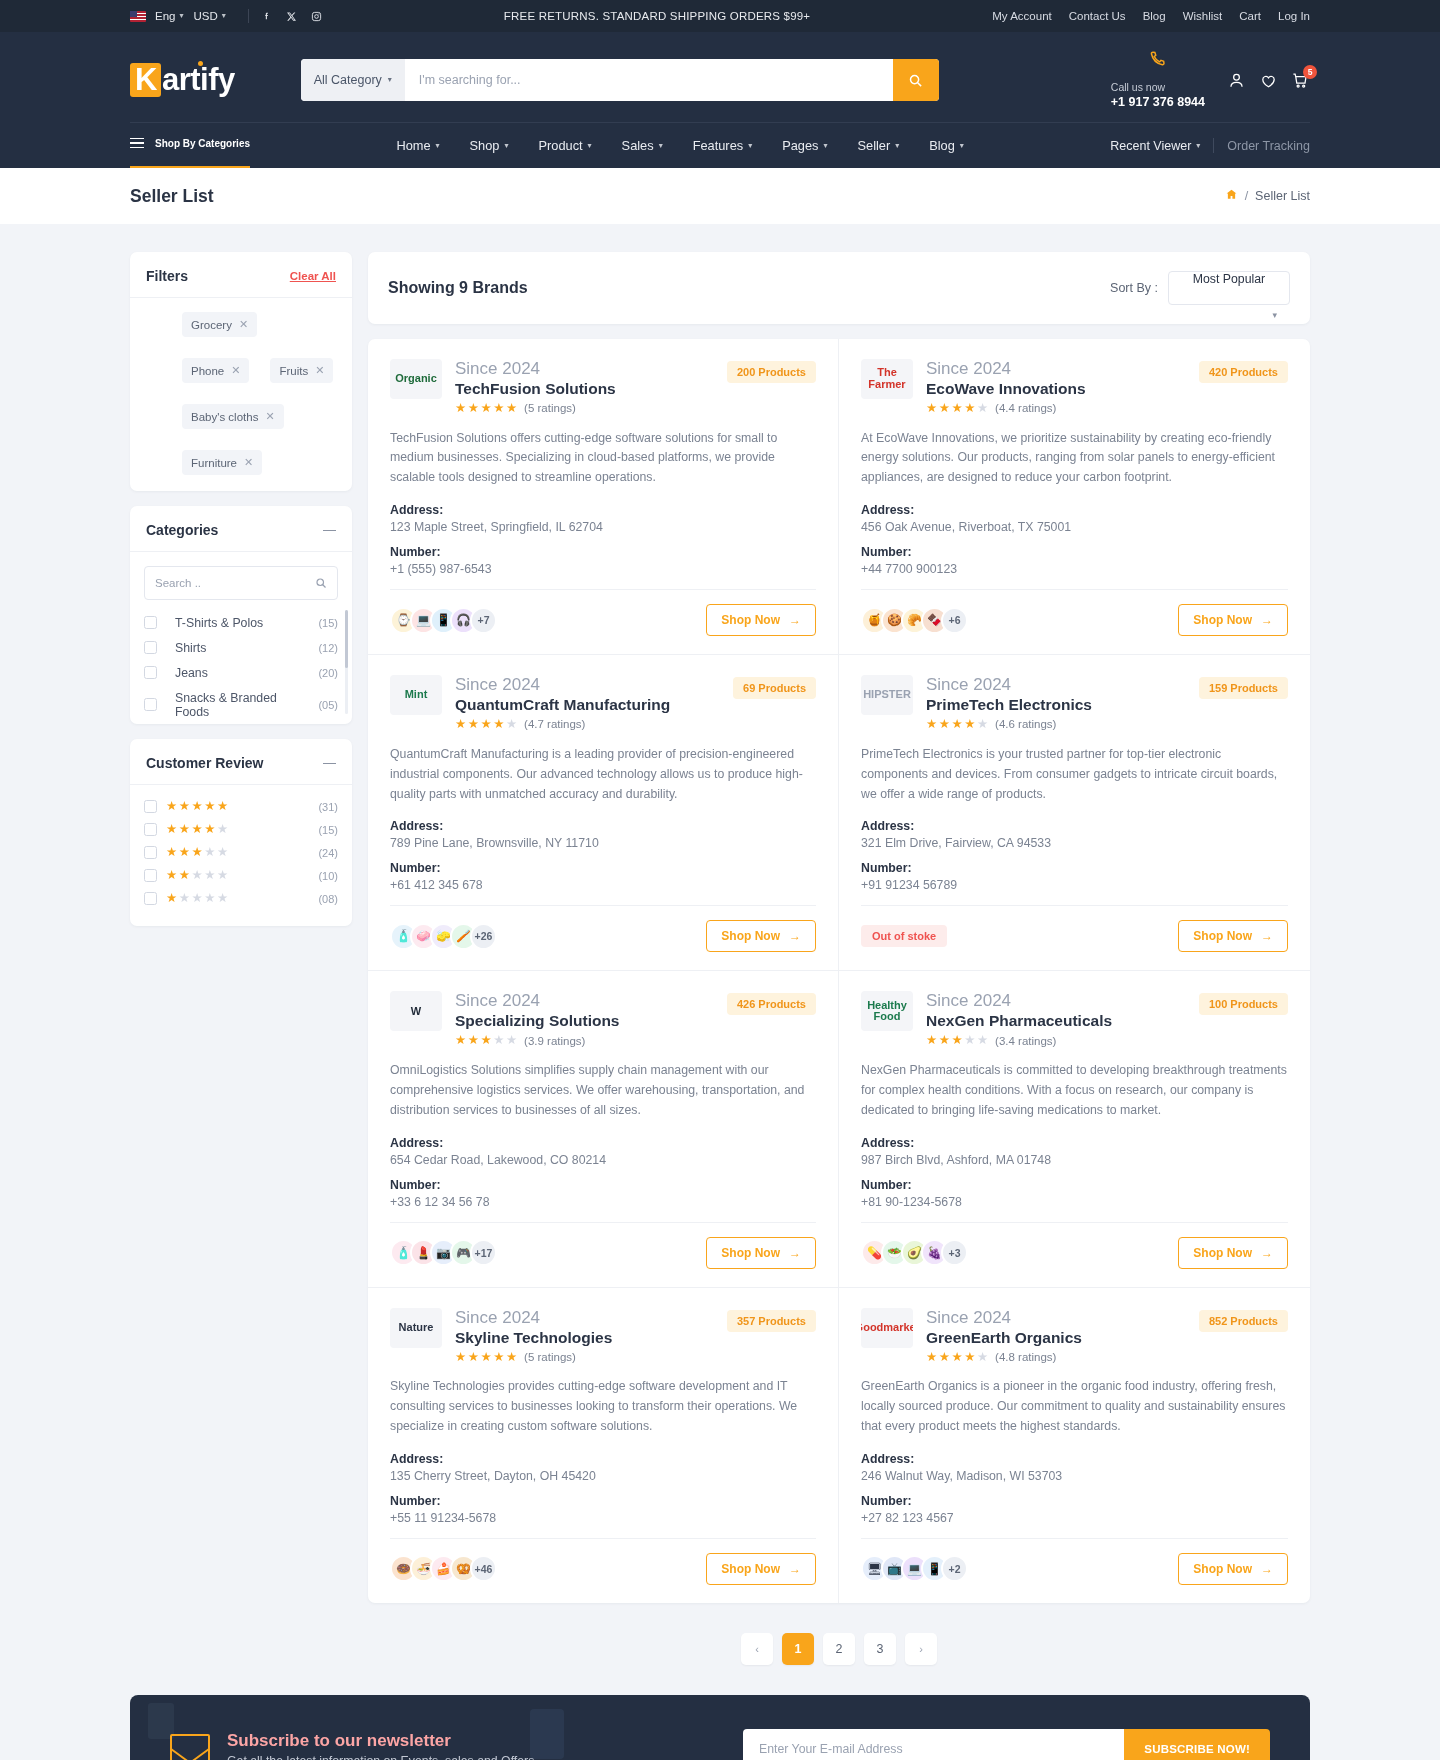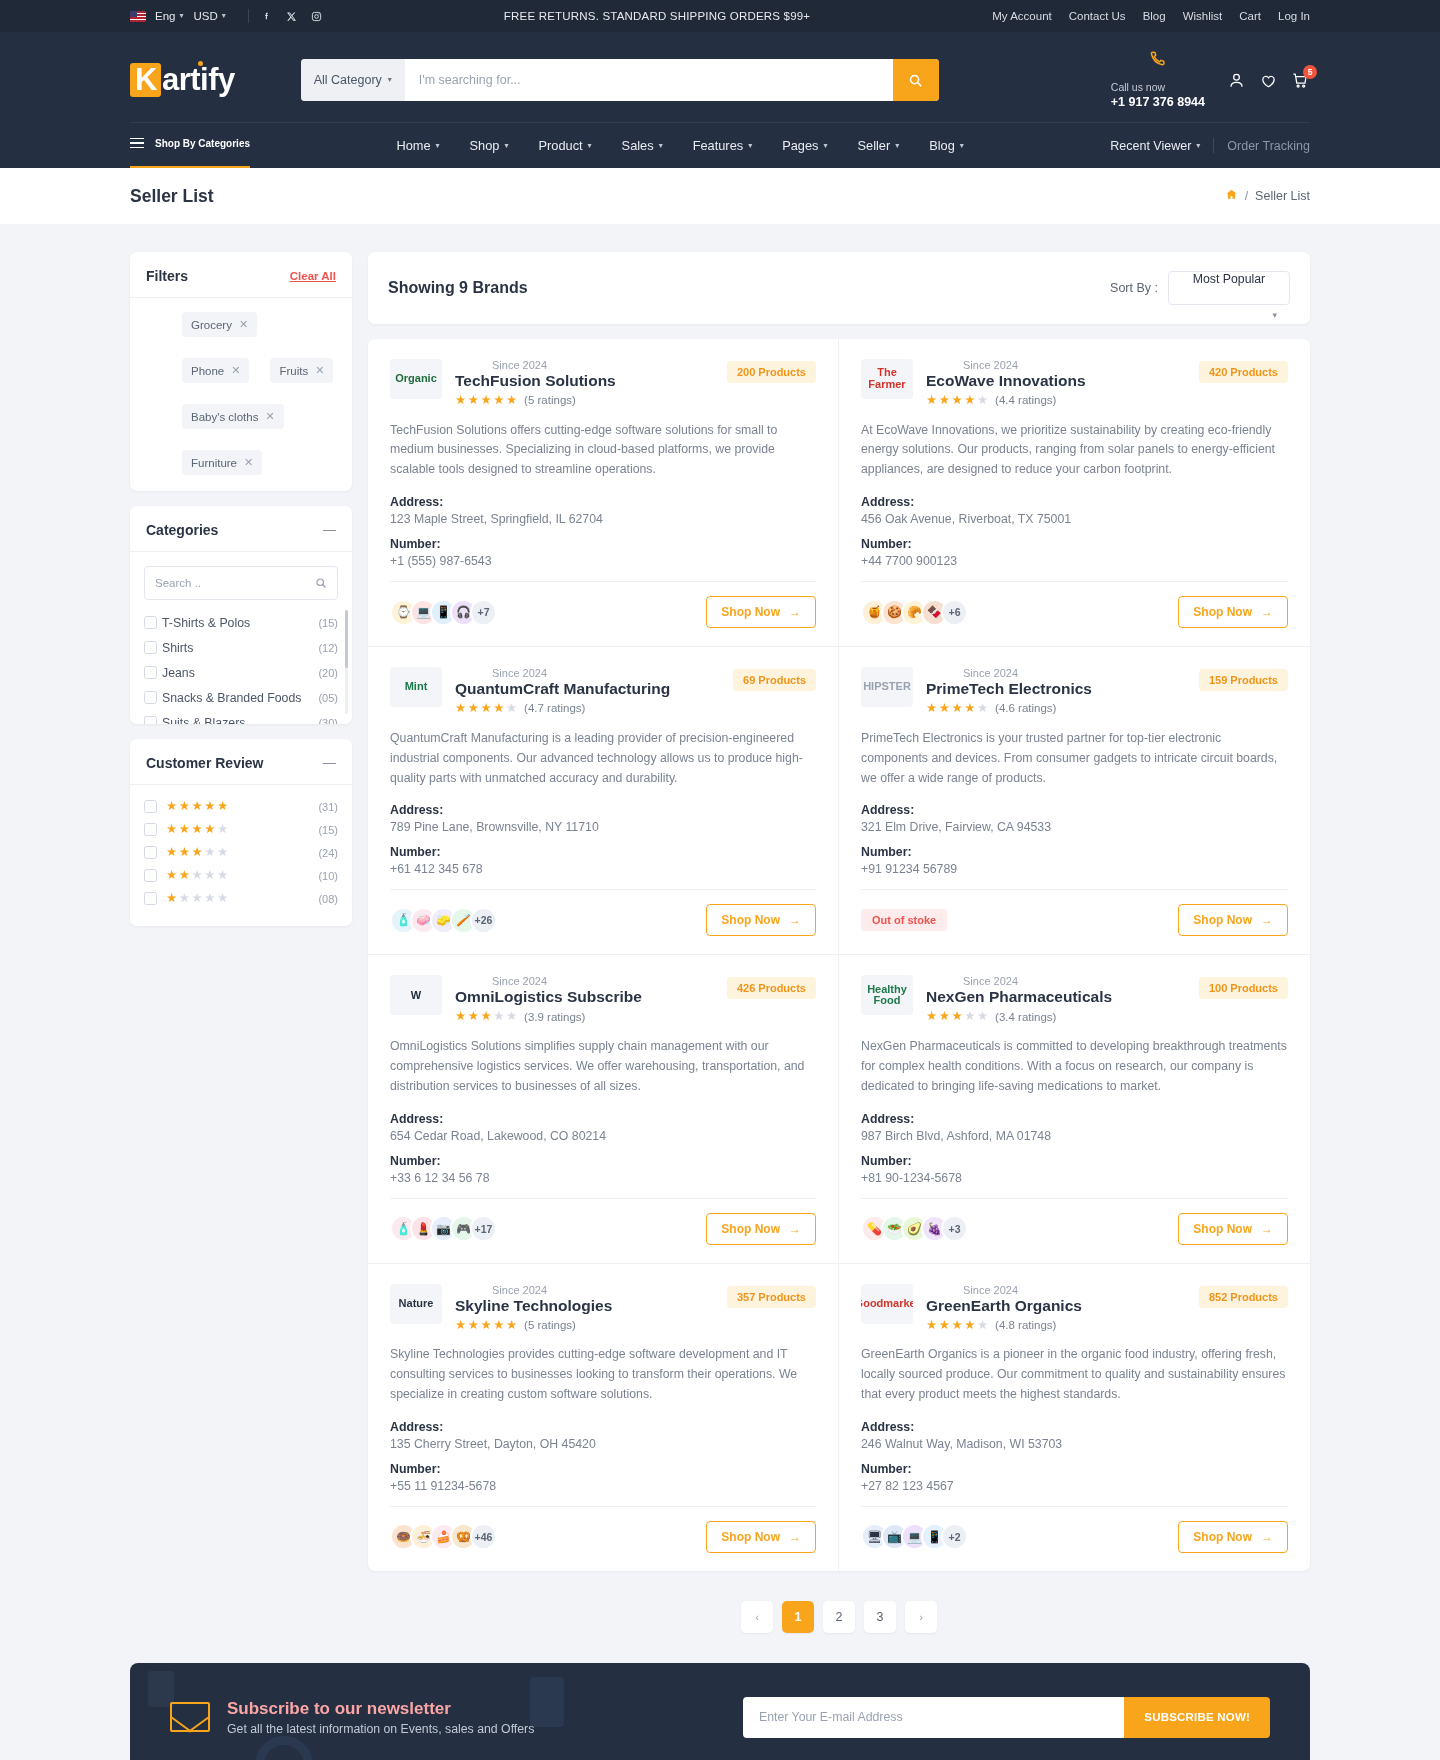--- a/index.html
+++ b/index.html
@@ -175,21 +175,21 @@
     border: 0; outline: 0; flex: 1; font-size: 11.5px; color: #2b3445;
     font-family: inherit;
   }
   .filter-search input::placeholder { color: #9aa2b1; }
 
   .cat-list {
     padding: 4px 14px 14px; max-height: 118px; overflow: hidden;
     position: relative;
   }
   .cat-row {
-    display: flex; align-items: center; gap: 5px; padding: 5.5px 0;
+    display: flex; align-items: center; gap: 18px; padding: 5.5px 0;
     cursor: pointer;
   }
   .cbx {
     width: 13px; height: 13px; border: 1px solid #d3d8e2; border-radius: 2.5px;
     flex: none; background: #fff;
   }
   .cat-name { font-size: 12.3px; color: #4d5costume; color: #4d5668; }
   .cat-count { margin-left: auto; font-size: 11px; color: #9aa2b1; }
   .scrollbar-track {
     position: absolute; right: 4px; top: 4px; bottom: 10px; width: 3px;
@@ -237,21 +237,21 @@
   }
   .seller-card:nth-child(odd) { border-right: 1px solid #eef0f4; }
   .seller-card:nth-last-child(-n+2) { border-bottom: 0; }
   .sc-top { display: flex; align-items: flex-start; gap: 13px; }
   .sc-logo {
     width: 52px; height: 40px; border-radius: 4px; background: #f4f5f8;
     display: flex; align-items: center; justify-content: center; flex: none;
     font-size: 11px; font-weight: 700; overflow: hidden; text-align: center;
     line-height: 1.05; padding: 2px;
   }
-  .sc-since { font-size: 11px; color: #9aa2b1; margin-bottom: 1px; margin-left: 37px; }
+  .sc-since { font-size: 17px; color: #9aa2b1; margin-bottom: 1px; }
   .sc-name { font-size: 15.5px; font-weight: 700; color: #2b3445; margin-bottom: 4px; }
   .sc-rate { display: flex; align-items: center; gap: 7px; }
   .sc-rate .rtxt { font-size: 11.5px; color: #7b8392; }
   .sc-badge {
     position: absolute; right: 22px; top: 22px;
     background: #fef3dd; color: #f0951a; font-size: 11px; font-weight: 600;
     border-radius: 4px; padding: 5px 10px; white-space: nowrap;
   }
   .sc-desc {
     font-size: 12.3px; line-height: 1.62; color: #7b8392;
@@ -825,21 +825,21 @@
                   <span>→</span>
                 </button>
               </div>
             </div>
             <div class="seller-card">
               <div class="sc-badge">426 Products</div>
               <div class="sc-top">
                 <div class="sc-logo" style="color:#1f2937">W</div>
                 <div>
                   <div class="sc-since">Since 2024</div>
-                  <div class="sc-name">OmniLogistics Subscribe</div>
+                  <div class="sc-name">Specializing Solutions</div>
                   <div class="sc-rate">
                     <span class="stars">
                       <span class="st-on">★</span>
                       <span class="st-on">★</span>
                       <span class="st-on">★</span>
                       <span class="st-off">★</span>
                       <span class="st-off">★</span>
                     </span>
                     <span class="rtxt">(3.9 ratings)</span>
                   </div>

